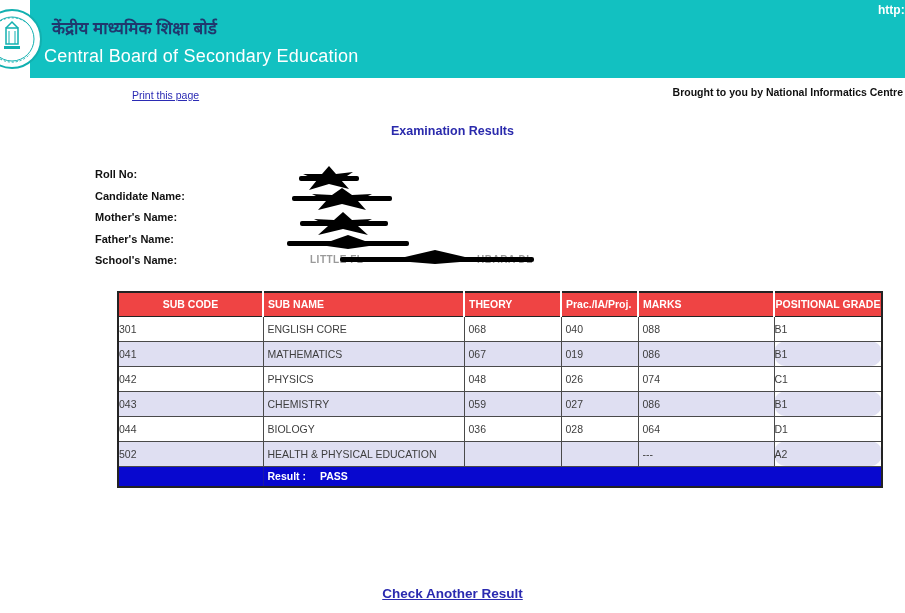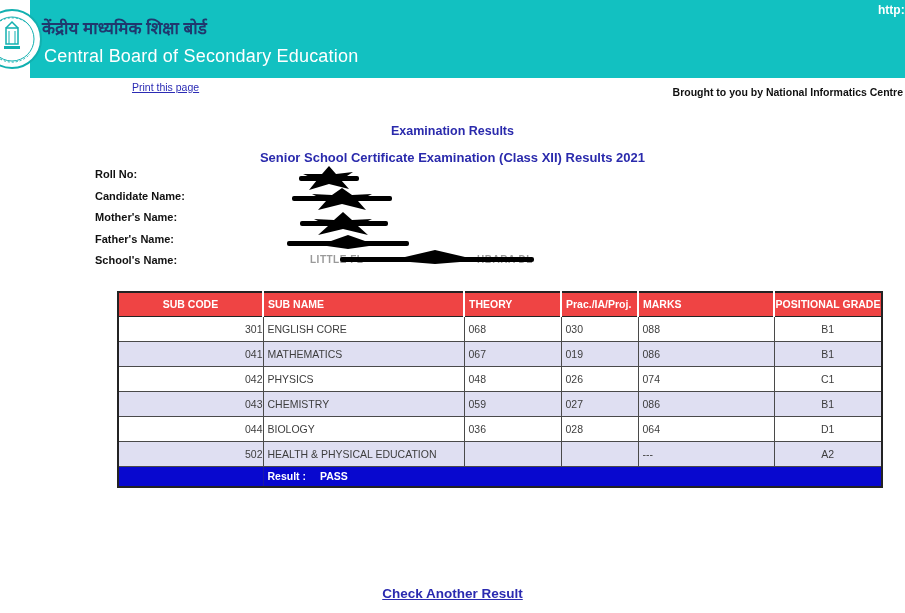--- a/index.html
+++ b/index.html
@@ -3,27 +3,27 @@
 <meta charset="utf-8">
 <style>
   * { margin:0; padding:0; box-sizing:border-box; }
   html,body { width:905px; height:613px; background:#ffffff; overflow:hidden;
               font-family:"Liberation Sans", sans-serif; position:relative; }
 
   
   .topbar { position:absolute; top:0; left:0; width:905px; height:78px; background:#12c1c1; }
   .logo-strip { position:absolute; top:0; left:0; width:30px; height:78px; background:#ffffff; }
   .logo { position:absolute; top:6px; left:-18px; width:60px; height:66px; z-index:3; }
-  .title-hi { position:absolute; top:16px; left:42px; color:#20386e; font-size:17px; font-weight:bold; z-index:2; }
+  .title-hi { position:absolute; top:16px; left:52px; color:#20386e; font-size:17px; font-weight:bold; z-index:2; }
   .title-en { position:absolute; top:46px; left:44px; color:#ffffff; font-size:18px; z-index:2; letter-spacing:0.2px;text-align:center; }
   .url-frag { position:absolute; top:3px; right:-3px; color:#ffffff; font-size:12px; font-weight:bold; z-index:2; }
 
   
   .attribution { position:absolute; top:86px; right:2px; font-size:10.5px; font-weight:bold; color:#111; }
-  .print-link { position:absolute; top:81px; left:95px; font-size:10.5px; color:#2b2bb4; text-decoration:underline; cursor:pointer;padding-left:37px; }
+  .print-link { position:absolute; top:89px; left:95px; font-size:10.5px; color:#2b2bb4; text-decoration:underline; cursor:pointer;padding-left:37px; }
 
   
   .titles { position:absolute; top:124px; left:0; width:100%; text-align:center; color:#2a2aac; }
   .titles .t1 { font-size:12.5px; font-weight:bold; margin-bottom:12px; }
   .titles .t2 { font-size:13px;   font-weight:bold; }
 
   
   .cand { position:absolute; top:168px; left:95px; }
   .cand .row { height:21.5px; font-size:11px; font-weight:bold; color:#111; }
   .remnant { position:absolute; font-size:10px; color:#9a9a9a; font-weight:bold; letter-spacing:0.5px; }
@@ -34,23 +34,23 @@
   table { border-collapse:collapse; table-layout:fixed; width:764px;
           border:2px solid #232323; font-size:10.5px; }
   col.c1{width:145px} col.c2{width:201px} col.c3{width:97px}
   col.c4{width:77px}  col.c5{width:136px} col.c6{width:108px}
   th { background:#ef4444; color:#ffffff; height:24px; font-size:10.5px;
        border-right:2px solid #ffffff; border-bottom:1px solid #232323; font-weight:bold; }
   th:last-child { border-right:none;margin-left:40px; }
   th:nth-child(2),th:nth-child(3),th:nth-child(4),th:nth-child(5) { text-align:left; padding-left:4px; }
   td { height:25px; border:1px solid #4a4a4a; color:#3d3d3d; background:#ffffff; }
   tr.shaded td { background:#dfdff2; }
-  td:nth-child(1) { text-align:right;margin-top:42px; }
+  td:nth-child(1) { text-align:left;margin-top:42px; }
   td:nth-child(2),td:nth-child(3),td:nth-child(4),td:nth-child(5) { text-align:left; padding-left:4px; }
-  td:nth-child(6) { text-align:center; }
+  td:nth-child(6) { text-align:left;border-radius:12px; }
   tr.result-row td { background:#0808cf; color:#ffffff; height:21px; font-weight:bold;
                      border:none; border-top:1px solid #232323; }
   tr.result-row td:first-child { border-right:1px solid #1a1aa8; }
   .result-gap { display:inline-block; width:14px; }
 
   
   .check-link { position:absolute; top:584px; left:0; width:100%; text-align:center; }
   .check-link span { font-size:13.5px; font-weight:bold; color:#2a2ab0; text-decoration:underline; cursor:pointer; }
 </style>
 </head>
@@ -72,21 +72,20 @@
   <rect x="22" y="40" width="16" height="3" fill="#12b0b0"></rect>
   <path d="M12 20 A 24 24 0 0 1 48 20" fill="none" stroke="#12b0b0" stroke-width="1" stroke-dasharray="2 2"></path>
   <path d="M12 48 A 24 24 0 0 0 48 48" fill="none" stroke="#12b0b0" stroke-width="1" stroke-dasharray="2 2"></path>
 </svg>
 
 <div class="attribution">Brought to you by National Informatics Centre</div>
 <a class="print-link">Print this page</a>
 
 <div class="titles">
   <div class="t1">Examination Results</div>
-  <div class="t2">Senior School Certificate Examination (Class XII) Results 2021</div>
 </div>
 
 <div class="cand">
   <div class="row">Roll No:</div>
   <div class="row">Candidate Name:</div>
   <div class="row">Mother's Name:</div>
   <div class="row">Father's Name:</div>
   <div class="row">School's Name:</div>
 </div>
 
@@ -132,21 +131,21 @@
         <th>Prac./IA/Proj.</th>
         <th>MARKS</th>
         <th>POSITIONAL GRADE</th>
       </tr>
     </thead>
     <tbody>
         <tr>
           <td>301</td>
           <td>ENGLISH CORE</td>
           <td>068</td>
-          <td>030</td>
+          <td>040</td>
           <td>088</td>
           <td>B1</td>
         </tr>
         <tr class="shaded">
           <td>041</td>
           <td>MATHEMATICS</td>
           <td>067</td>
           <td>019</td>
           <td>086</td>
           <td>B1</td>

